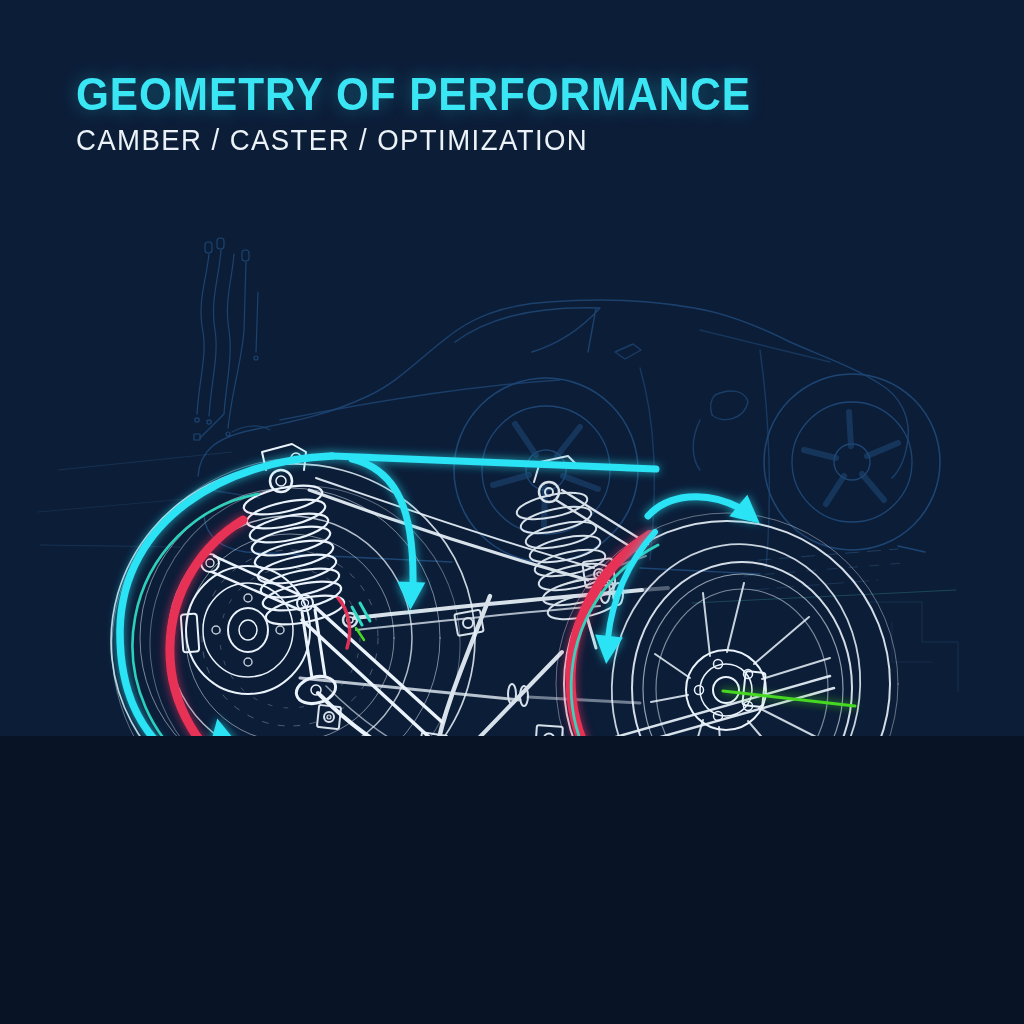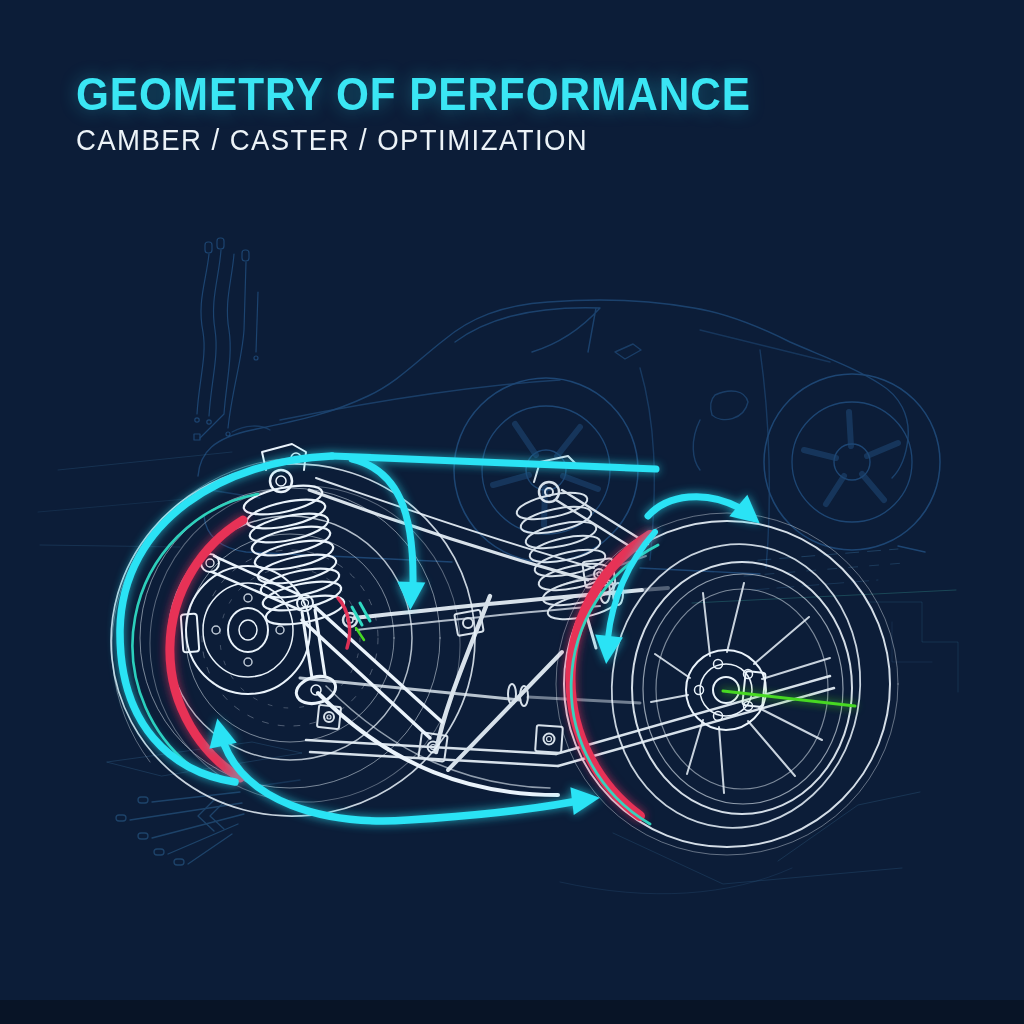--- a/index.html
+++ b/index.html
@@ -1,16 +1,16 @@
 <!DOCTYPE html>
 <html style="--bg-base: #0c1d38; --bg-glow: #1d4170; --bg-edge: #081226; --title-cyan: #3AE6F4; --subtitle-white: #ECF3F8; --accent-cyan: #2BE3F5; --accent-teal: #2FD9C2; --accent-red: #E73056; --accent-green: #46D823; --line-white: #EAF3FB; --silhouette-blue: #2F6FAE; --dot-blue: #5BBEEF;"><head>
 <meta charset="utf-8">
 <style>
   html,body{margin:0;padding:0;background:#081426;}
-  .stage{position:relative;width:1024px;height:1000px;overflow:hidden;
+  .stage{position:relative;width:1024px;height:736px;overflow:hidden;
          background:var(--bg-base,#0c1d38);font-family:"Liberation Sans",sans-serif;}
   .stage svg{position:absolute;inset:0;display:block;}
   
   #art path,#art line,#art circle,#art ellipse,#art rect,#art polyline{
       fill:none;stroke-linecap:round;stroke-linejoin:round;}
   .sil{stroke:var(--silhouette-blue,#2F6FAE);}
   .wh{stroke:var(--line-white,#EAF3FB);}
   .cy{stroke:var(--accent-cyan,#2BE3F5);}
   .tl{stroke:var(--accent-teal,#2FD9C2);}
   .rd{stroke:var(--accent-red,#E73056);}

